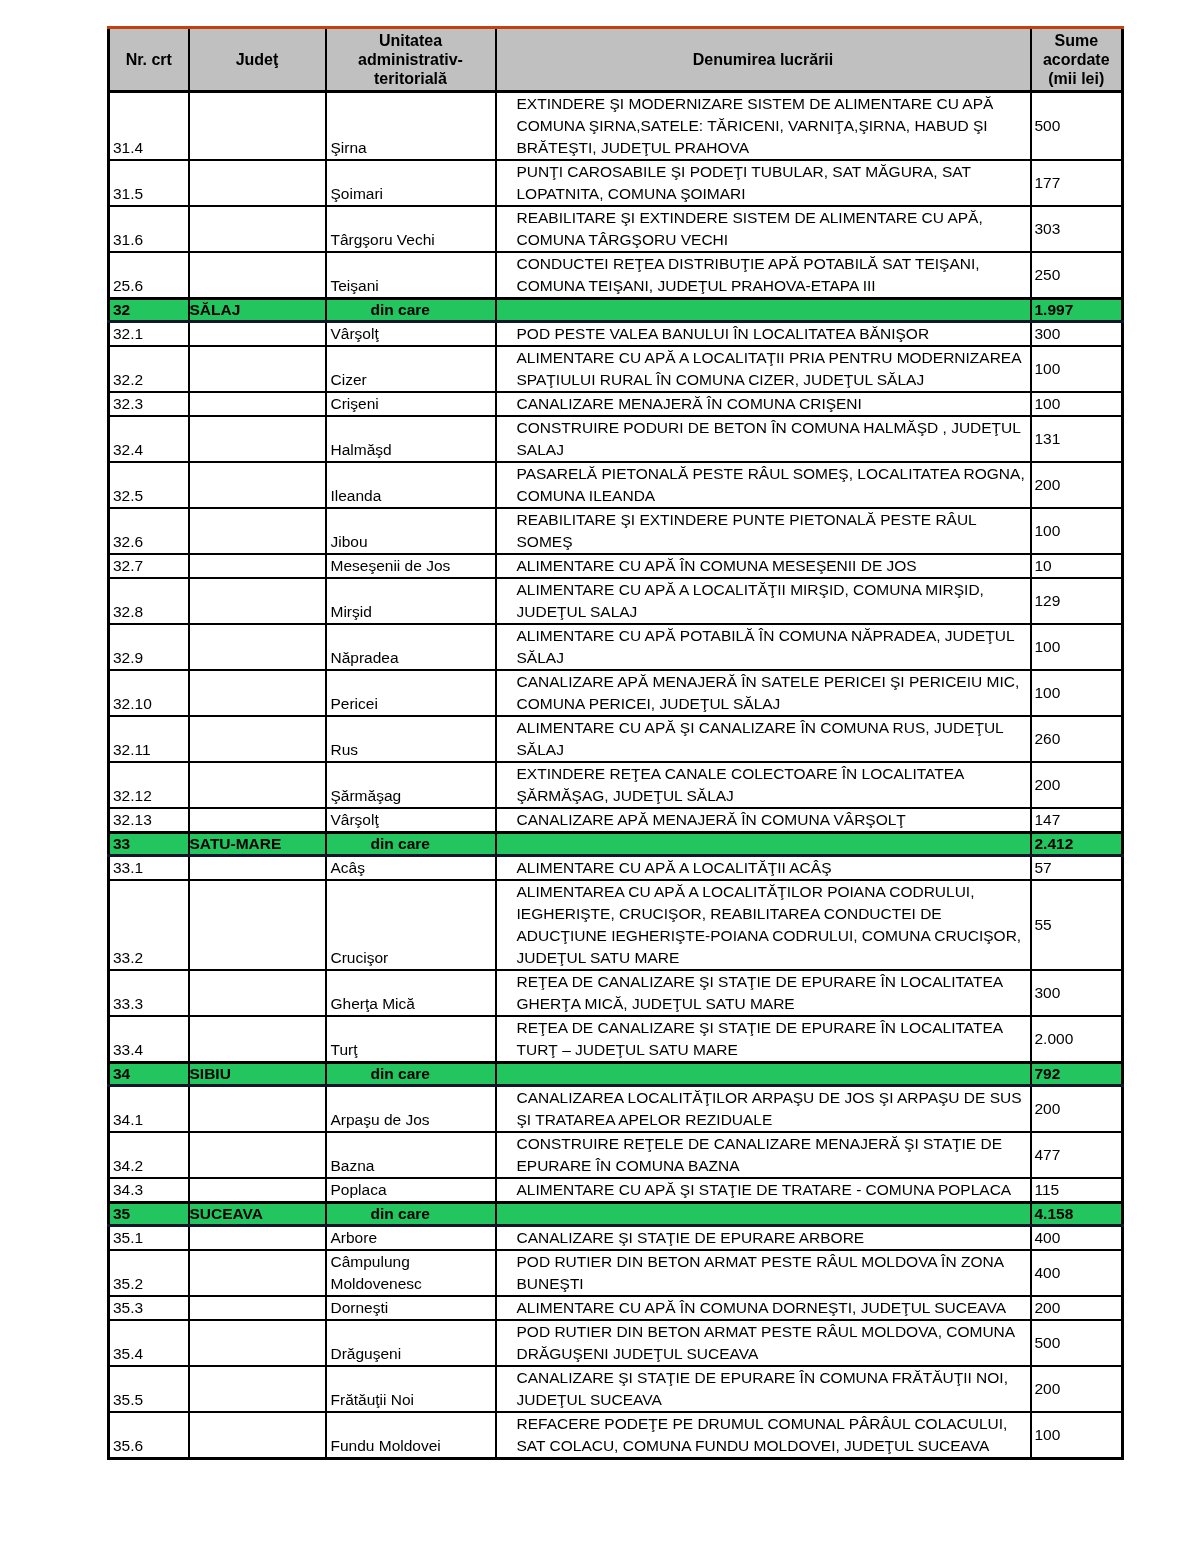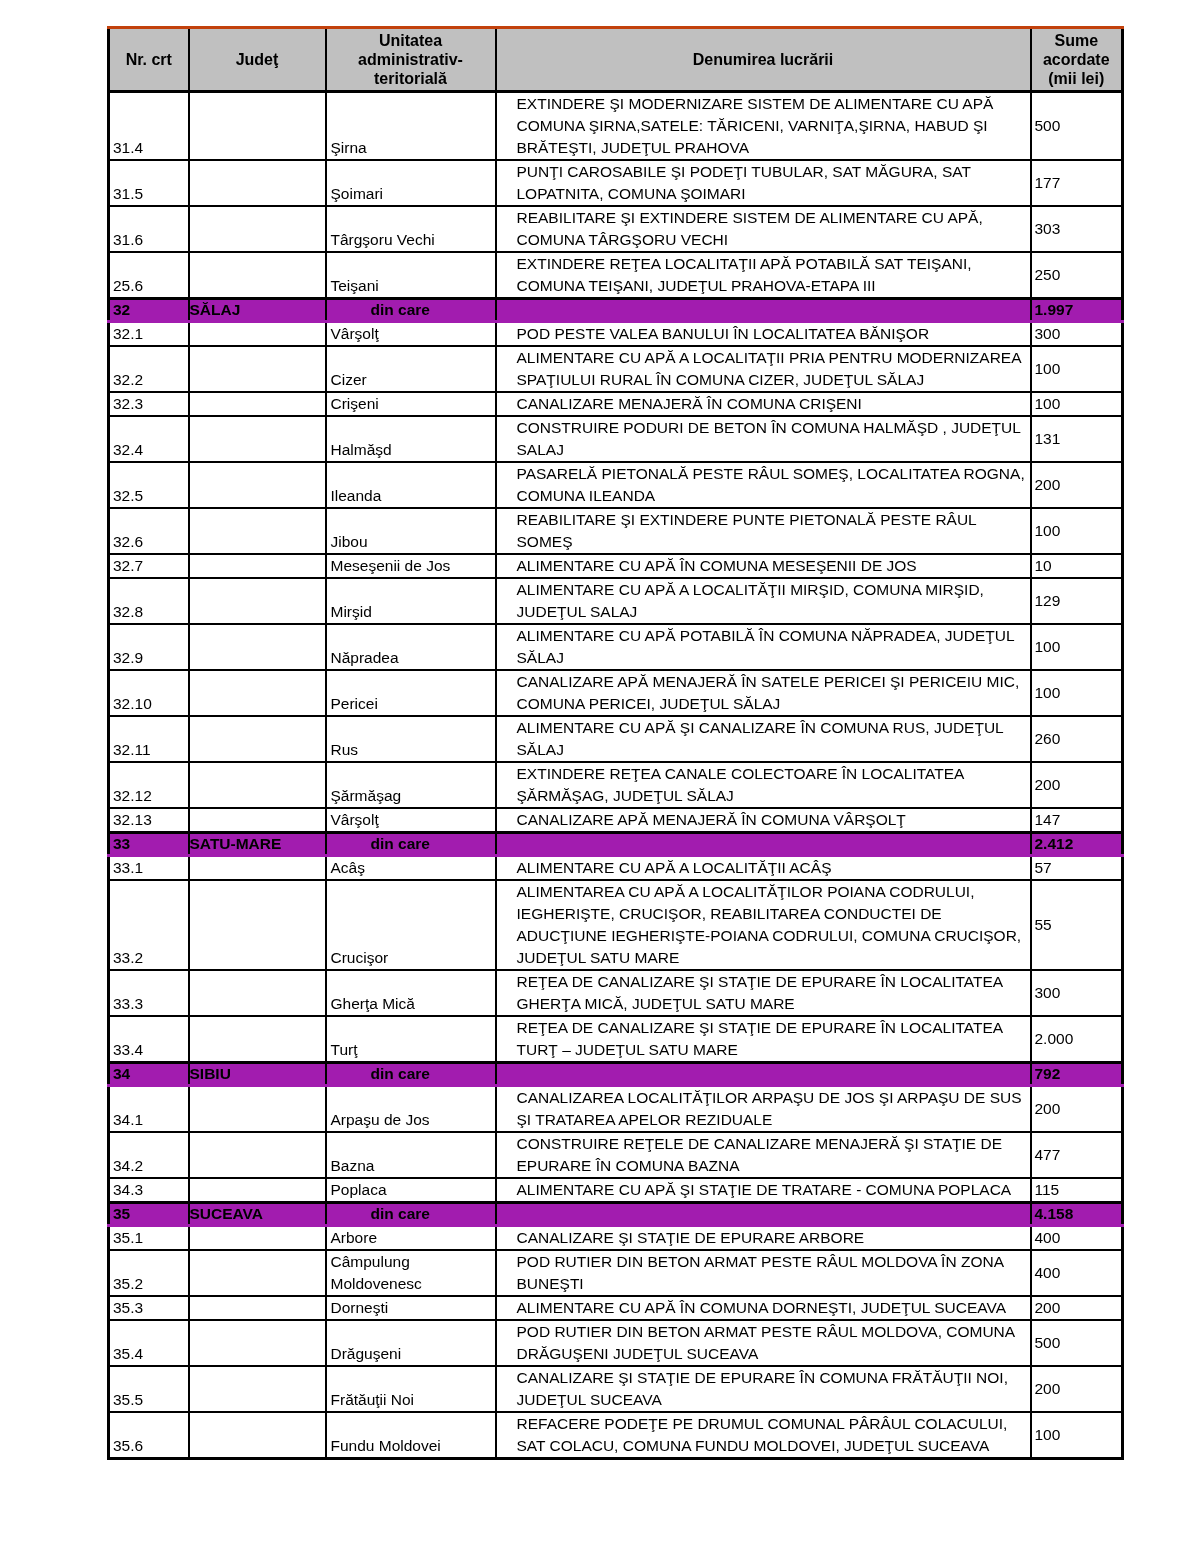--- a/index.html
+++ b/index.html
@@ -51,24 +51,24 @@
     padding: 0 3px;
     background: #ffffff;
   }
   td.nr      { text-align: left; vertical-align: bottom; }
   td.judet   { vertical-align: bottom; padding-left: 0; }
   td.uat     { vertical-align: bottom; padding-left: 4px; }
   td.lucrare { vertical-align: top;    padding-left: 20px; }
   td.suma    { vertical-align: middle; }
 
   tr.section td {
-    background: #a21caf;
+    background: #22c55e;
     font-weight: bold;
     border-top: 3px solid #000000;
-    border-bottom: 3px solid #a21caf;
+    border-bottom: 3px solid #0f172a;
     height: 21px;
     line-height: 20px;
     vertical-align: middle;
   }
   tr.section td.nr   { vertical-align: middle; }
   tr.section td.judet{ vertical-align: middle; }
   tr.section td.uat  { vertical-align: middle; padding-left: 44px; }
 </style>
 </head>
 <body>
@@ -110,21 +110,21 @@
           <td class="nr">31.6</td>
           <td class="judet"></td>
           <td class="uat">Târgşoru Vechi</td>
           <td class="lucrare">REABILITARE ŞI EXTINDERE SISTEM DE ALIMENTARE CU APĂ, COMUNA TÂRGŞORU VECHI</td>
           <td class="suma">303</td>
         </tr>
         <tr class="data">
           <td class="nr">25.6</td>
           <td class="judet"></td>
           <td class="uat">Teişani</td>
-          <td class="lucrare">EXTINDERE REŢEA LOCALITAŢII APĂ POTABILĂ SAT TEIŞANI, COMUNA TEIŞANI, JUDEŢUL PRAHOVA-ETAPA III</td>
+          <td class="lucrare">CONDUCTEI REŢEA DISTRIBUŢIE APĂ POTABILĂ SAT TEIŞANI, COMUNA TEIŞANI, JUDEŢUL PRAHOVA-ETAPA III</td>
           <td class="suma">250</td>
         </tr>
         <tr class="section">
           <td class="nr">32</td>
           <td class="judet">SĂLAJ</td>
           <td class="uat">din care</td>
           <td class="lucrare"></td>
           <td class="suma">1.997</td>
         </tr>
         <tr class="data">

